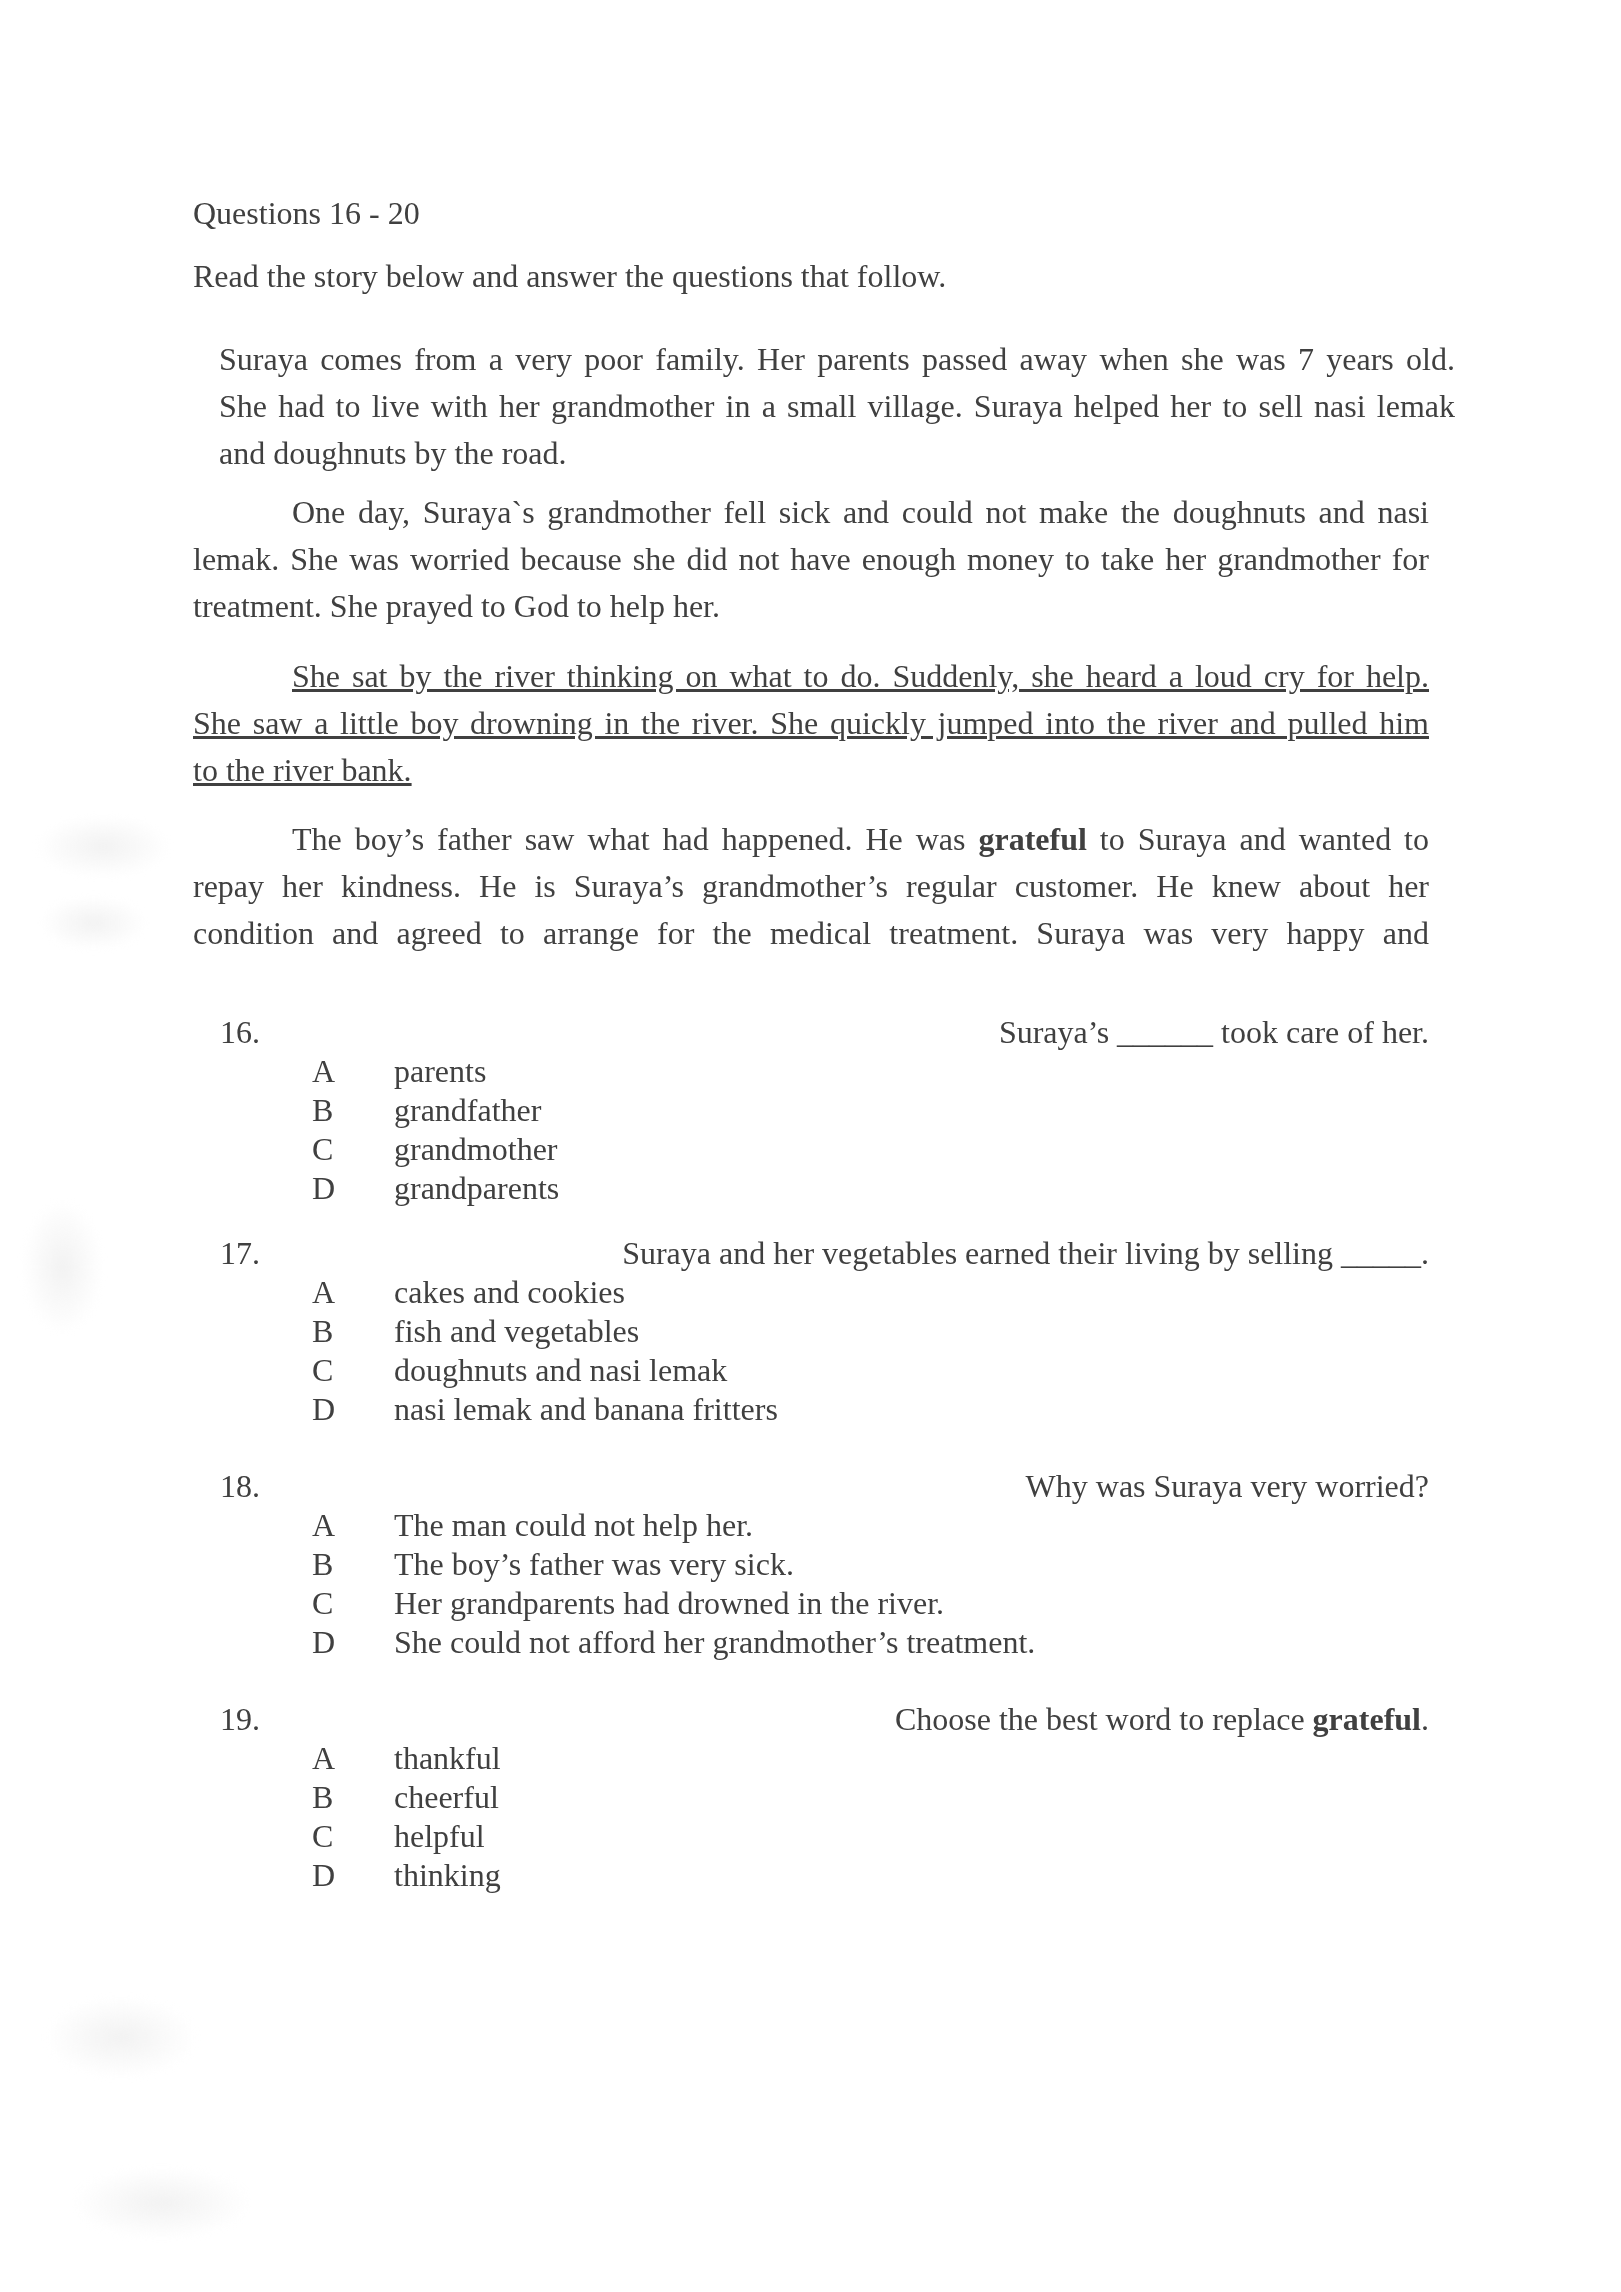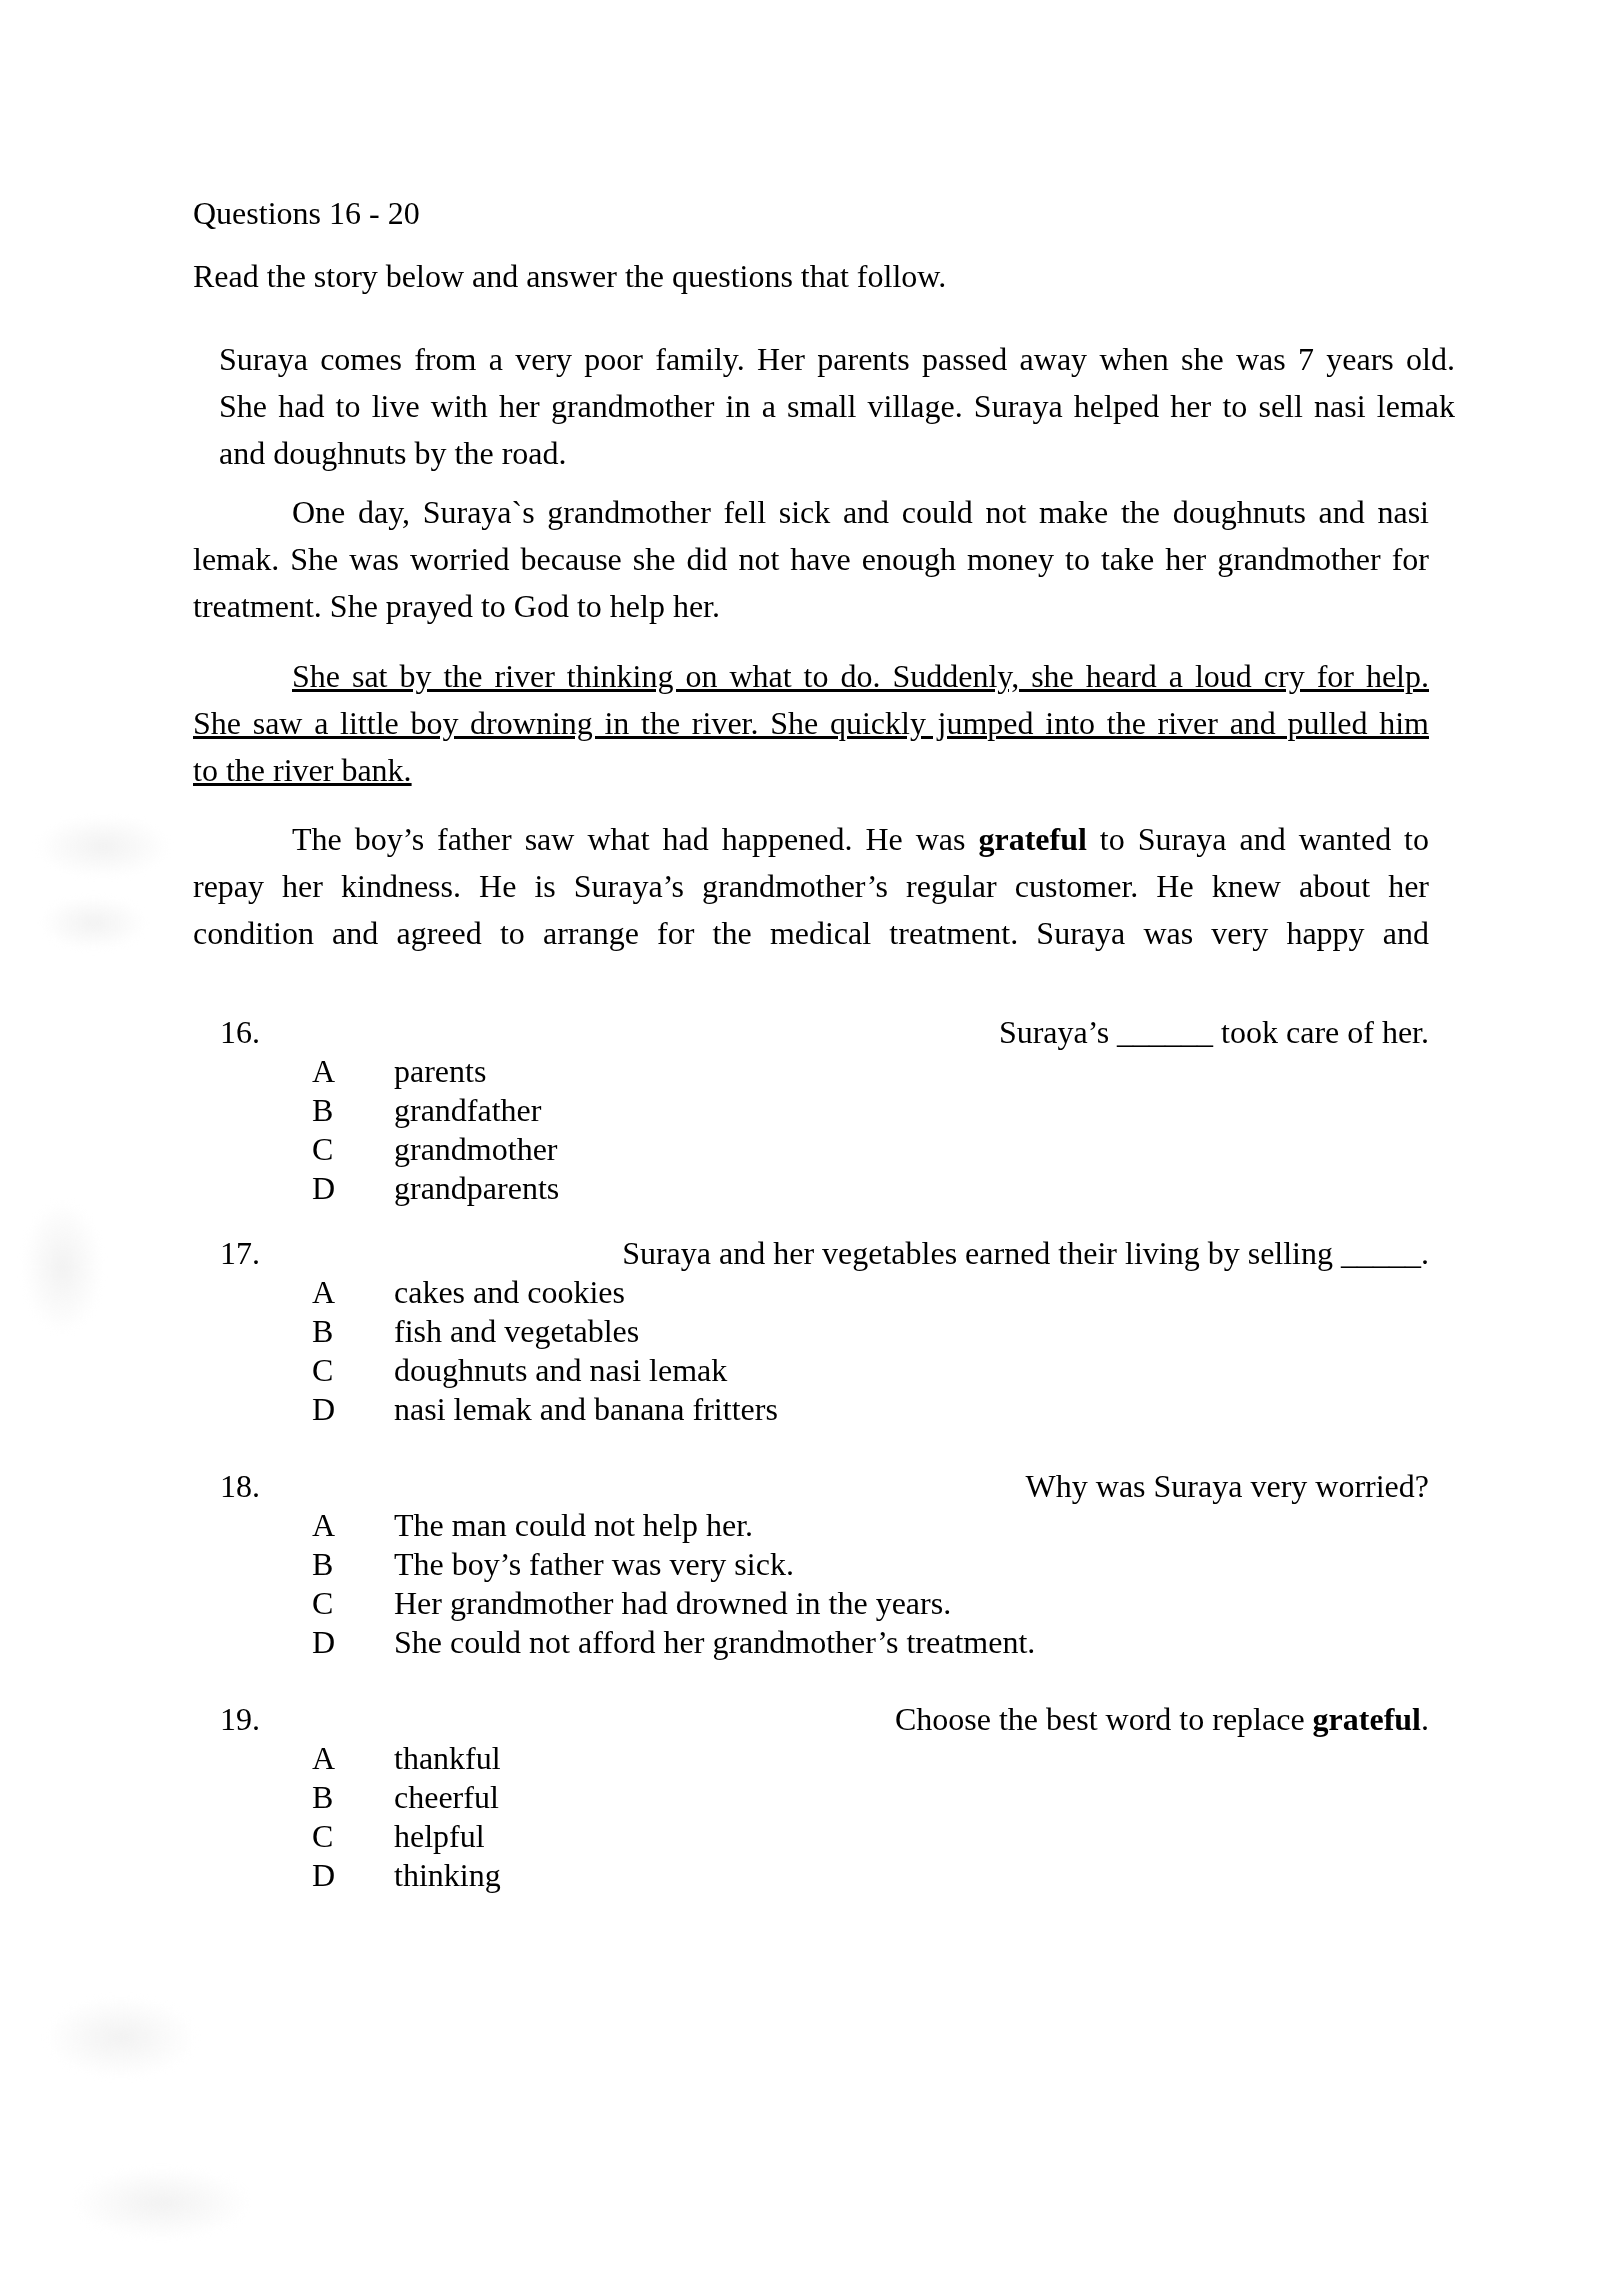--- a/index.html
+++ b/index.html
@@ -6,21 +6,21 @@
     margin: 0;
     padding: 0;
     background: #e8e8e8;
   }
   .page {
     position: relative;
     width: 1621px;
     height: 2293px;
     background: #ffffff;
     font-family: "Liberation Serif", "DejaVu Serif", serif;
-    color: #000000;
+    color: #404040;
     overflow: hidden;
   }
   .content {
     position: absolute;
     left: 193px;
     top: 0;
     width: 1236px;
     font-size: 32px;
   }
   .block {
@@ -181,21 +181,21 @@
       <div class="q-opt">
         <span class="q-letter">A</span>
         <span class="q-text">The man could not help her.</span>
       </div>
       <div class="q-opt">
         <span class="q-letter">B</span>
         <span class="q-text">The boy’s father was very sick.</span>
       </div>
       <div class="q-opt">
         <span class="q-letter">C</span>
-        <span class="q-text">Her grandmother had drowned in the years.</span>
+        <span class="q-text">Her grandparents had drowned in the river.</span>
       </div>
       <div class="q-opt">
         <span class="q-letter">D</span>
         <span class="q-text">She could not afford her grandmother’s treatment.</span>
       </div>
     </div>
 
     <div class="block q" style="top:1700px;">
       <div class="q-head">
         <span class="q-num">19.</span>

